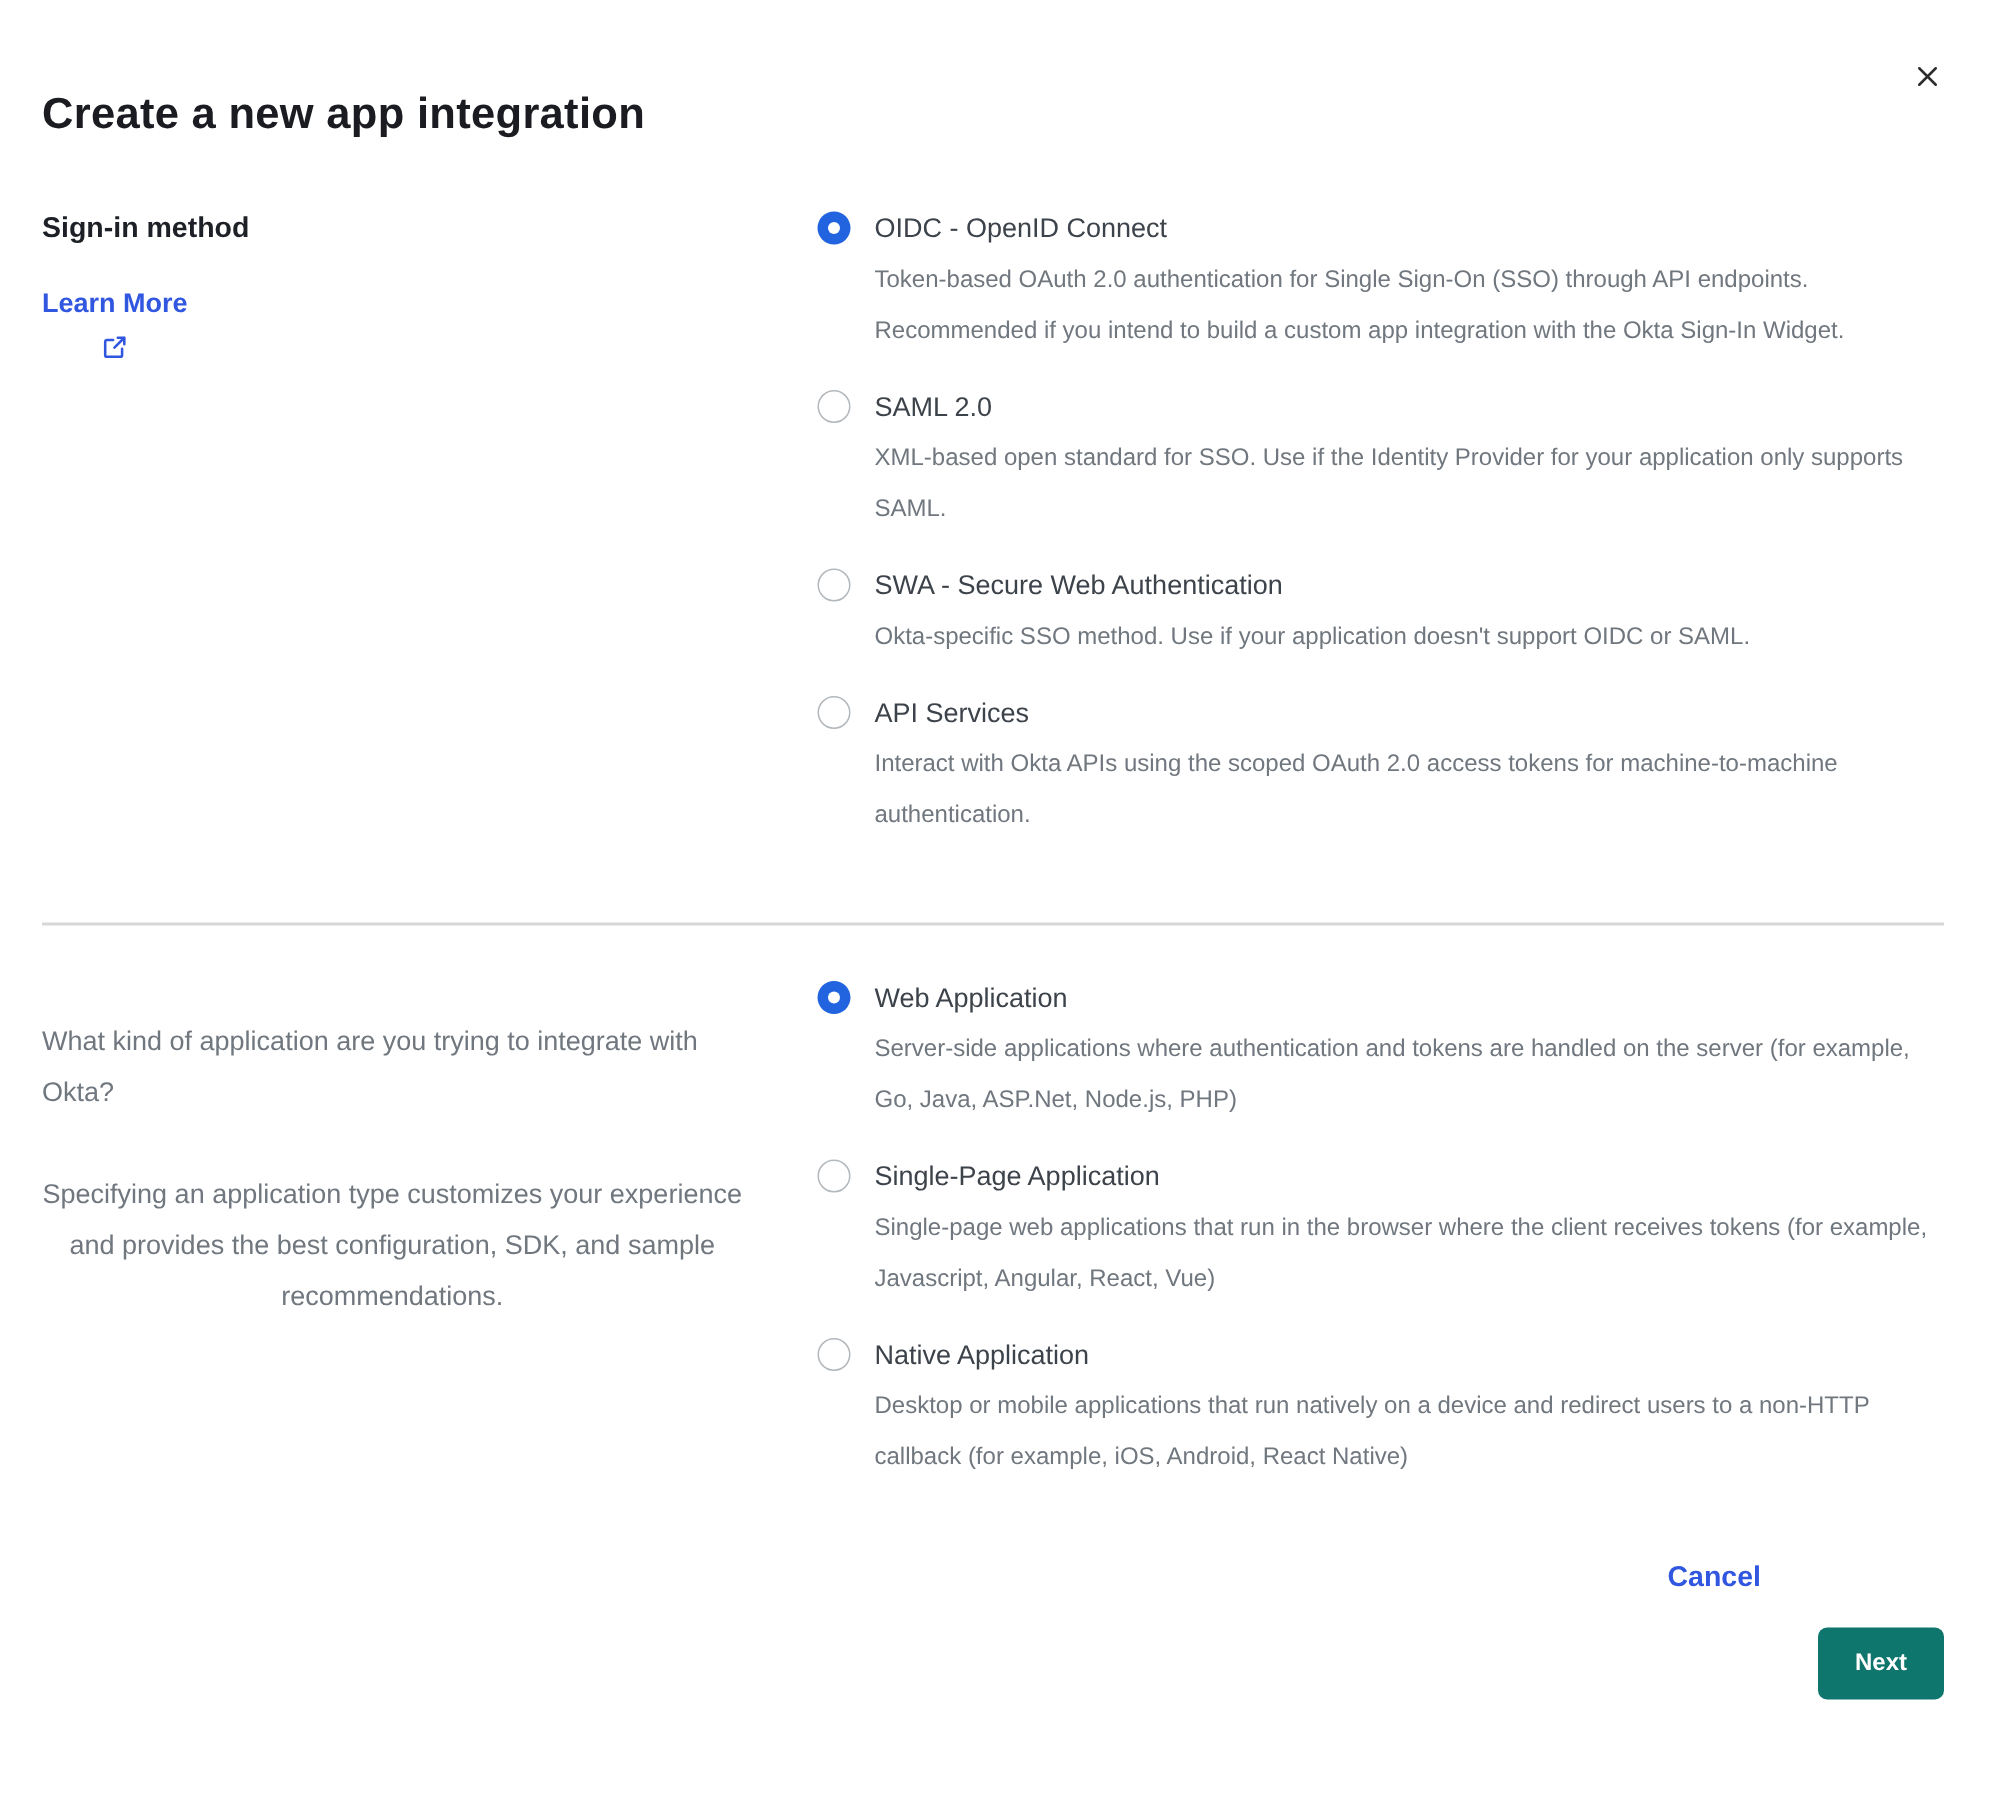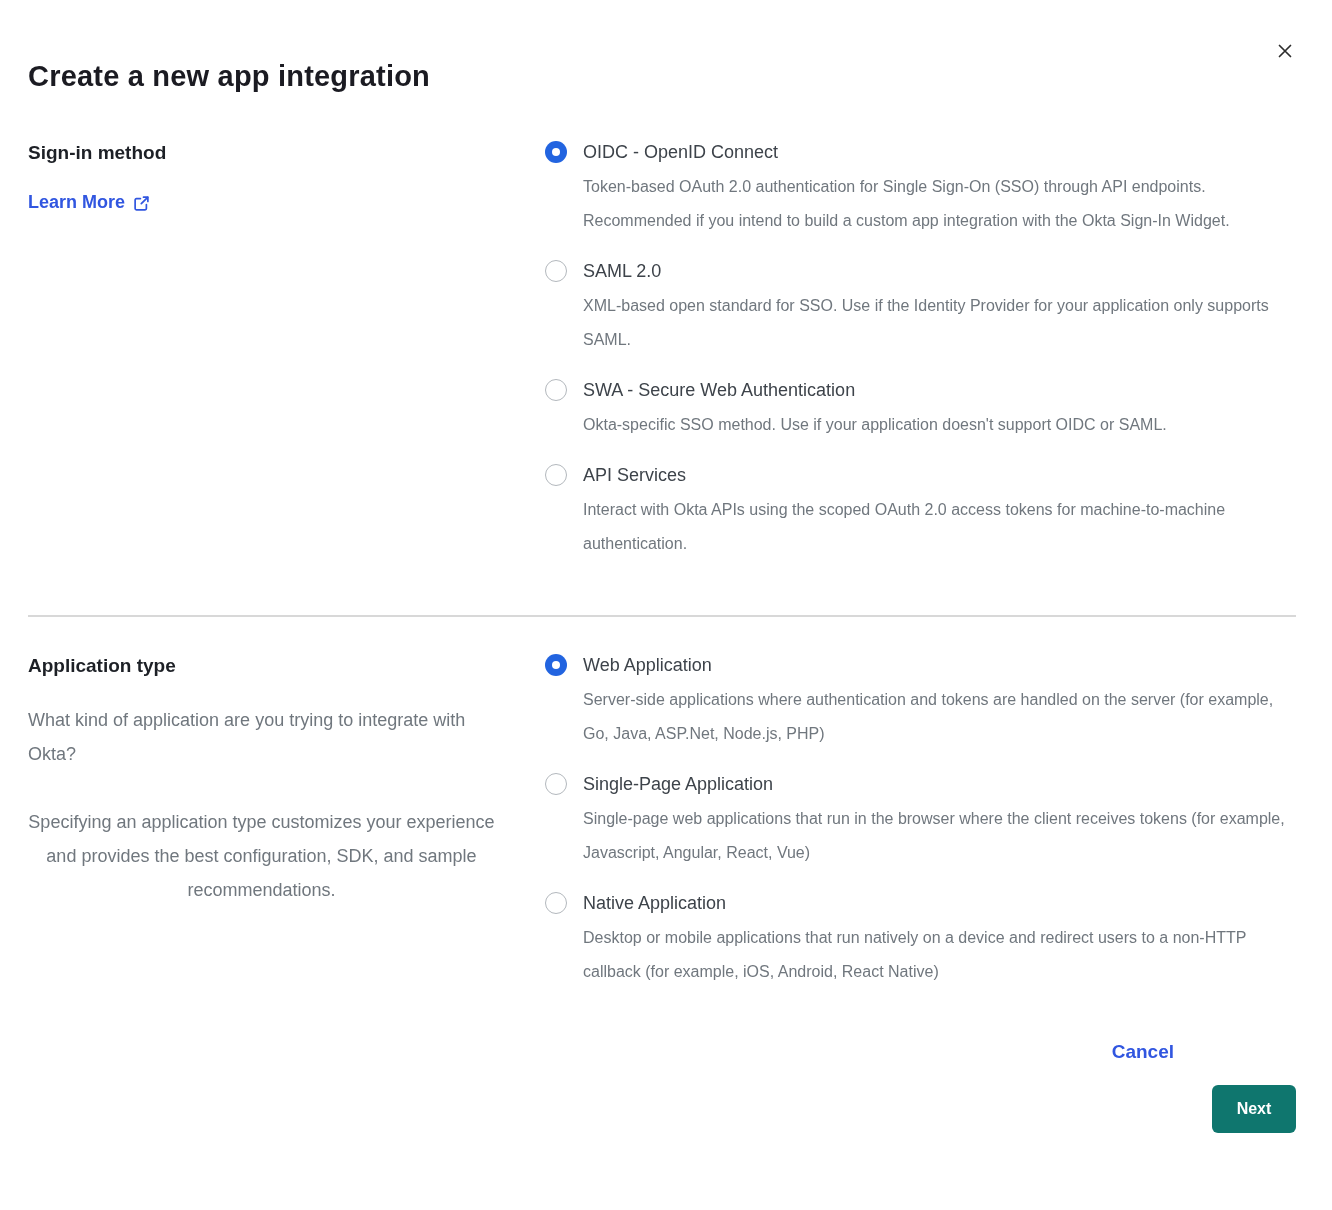--- a/index.html
+++ b/index.html
@@ -47,20 +47,21 @@
   .learn-more {
     margin-top: 26px;
     display: inline-flex;
     align-items: center;
     gap: 8px;
     color: #3156e0;
     font-size: 18px;
     font-weight: 700;
     text-decoration: none;
     cursor: pointer;
+    flex-direction: column;
   }
   .learn-more svg { margin-top: 2px; }
 
   .left-para {
     margin-top: 24px;
     font-size: 18px;
     line-height: 34px;
     color: #70777e;
     max-width: 470px;
   }
@@ -202,21 +203,20 @@
           <div class="option-desc">Interact with Okta APIs using the scoped OAuth 2.0 access tokens for machine-to-machine authentication.</div>
         </div>
       </div>
     </div>
   </div>
 
   <hr class="divider">
 
   <div class="section section-2">
     <div class="section-left">
-      <div class="section-heading">Application type</div>
       <p class="left-para">What kind of application are you trying to integrate with Okta?</p>
       <p class="left-para">Specifying an application type customizes your experience and provides the best configuration, SDK, and sample recommendations.</p>
     </div>
     <div class="section-right">
       <div class="option">
         <span class="radio selected"></span>
         <div class="option-body">
           <div class="option-label">Web Application</div>
           <div class="option-desc">Server-side applications where authentication and tokens are handled on the server (for example, Go, Java, ASP.Net, Node.js, PHP)</div>
         </div>

